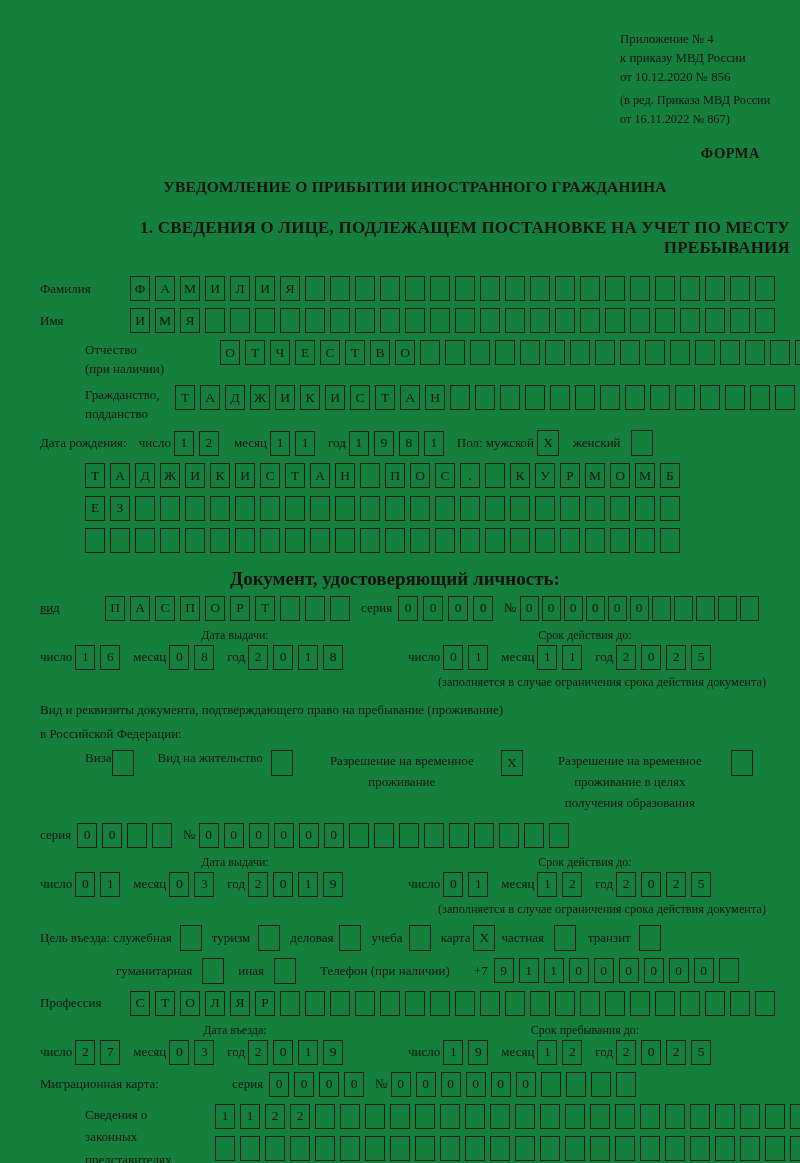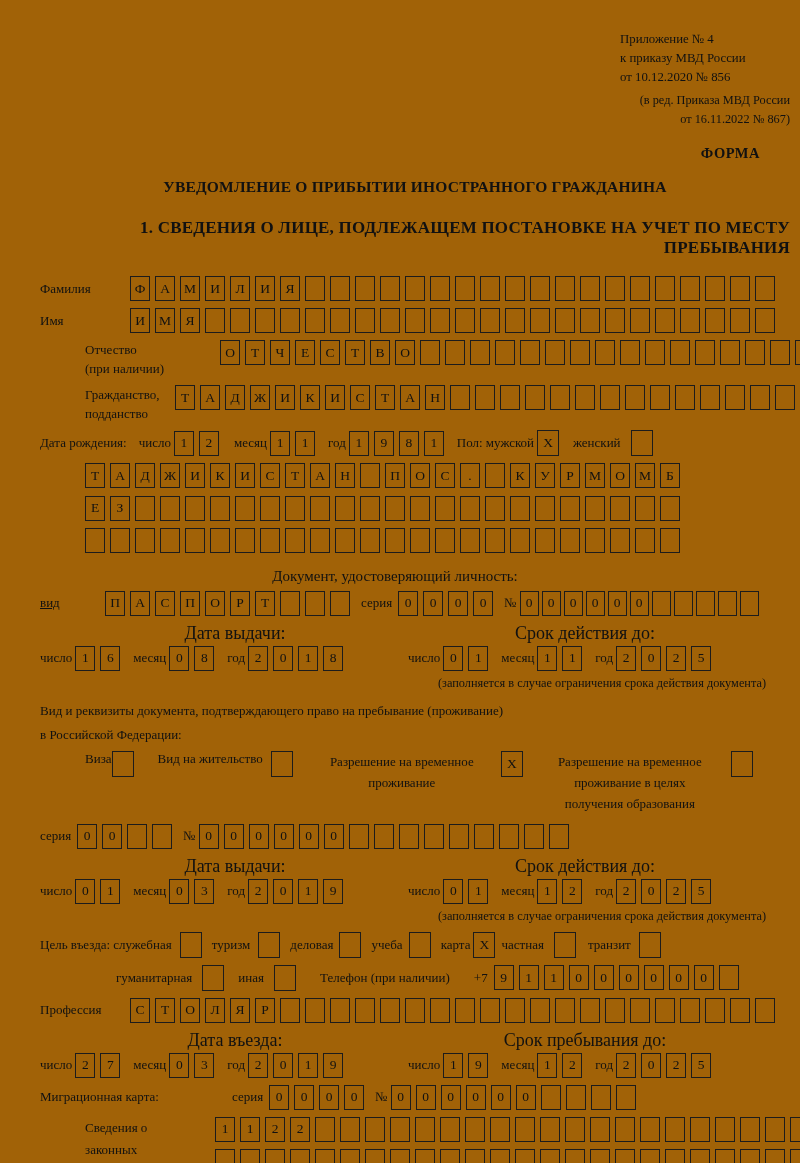--- a/index.html
+++ b/index.html
@@ -1,25 +1,25 @@
 <!DOCTYPE html>
 <html lang="ru"><head>
 <meta charset="utf-8">
 <style>
   html,body{margin:0;padding:0;background:#fff;}
   .page{
     width:800px;height:1163px;box-sizing:border-box;
     padding:30px 10px 0 40px;
-    background:#a16207;color:#111;
+    background:#15803d;color:#111;
     font-family:"Liberation Serif","DejaVu Serif",serif;
     font-size:13px;overflow:hidden;position:relative;
   }
   
   .appendix{margin-left:580px;line-height:19px;font-size:12.8px;}
-  .appendix .rev{font-size:12.3px;text-align:right;}
+  .appendix .rev{font-size:12.3px;}
   .appendix .gap{margin-top:4px;}
   .forma{text-align:right;margin:16px 30px 0 0;font-weight:bold;font-size:14.5px;letter-spacing:.5px;}
   
   .title{margin-top:14px;text-align:center;font-weight:bold;font-size:15.5px;line-height:22px;letter-spacing:.2px;}
   .blank-line{display:inline-block;width:58px;border-bottom:2.2px solid #3a3a3a;margin-left:14px;height:13px;}
   .sect-heading{margin-top:20px;text-align:right;font-weight:bold;font-size:17px;letter-spacing:.2px;}
   
   .frow{display:flex;align-items:center;margin-bottom:7px;}
   .frow.top{align-items:flex-start;margin-left:45px;}
   .first{margin-top:18px;}
@@ -41,27 +41,27 @@
   }
   .mr3{margin-right:3px;}.mr6{margin-right:6px;}.mr8{margin-right:8px;}
   .mr10{margin-right:10px;}.mr12{margin-right:12px;}.mr14{margin-right:14px;}
   .mr18{margin-right:18px;}.mr24{margin-right:24px;}
   .ml60{margin-left:60px;}
   .stack{display:flex;flex-direction:column;}
   .stack .cells{margin-bottom:7.5px;}
   .tall-lbl{line-height:24.5px;}
   .rep-lbl{line-height:22.8px;}
   
-  .date-heads{display:flex;font-size:18px;margin-bottom:2px;}
+  .date-heads{display:flex;font-size:12px;margin-bottom:2px;}
   .dh-left{width:330px;margin-left:30px;text-align:center;flex:none;}
   .dh-right{width:330px;margin-left:20px;text-align:center;flex:none;}
   .note-right{text-align:right;margin:-2px 24px 8px 0;font-size:12.3px;}
   .intro{line-height:24px;margin-top:4px;}
   .opt-block{text-align:center;line-height:21px;flex:none;}
-  .center-bold{font-weight:normal;text-align:center;margin:2px 40px 6px 0;font-size:15px;}
+  .center-bold{font-weight:bold;text-align:center;margin:2px 40px 6px 0;font-size:19px;}
 </style>
 </head>
 <body>
 
 <div class="page">
 
   <div class="appendix">
     <div>Приложение № 4</div>
     <div>к приказу МВД России</div>
     <div>от 10.12.2020 № 856</div>

